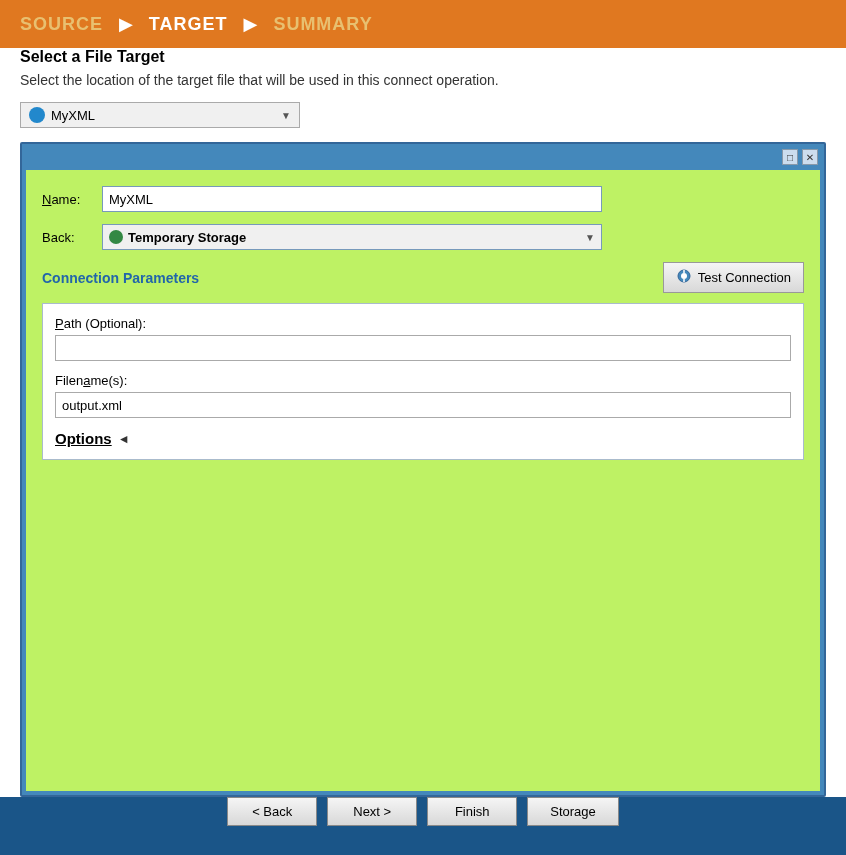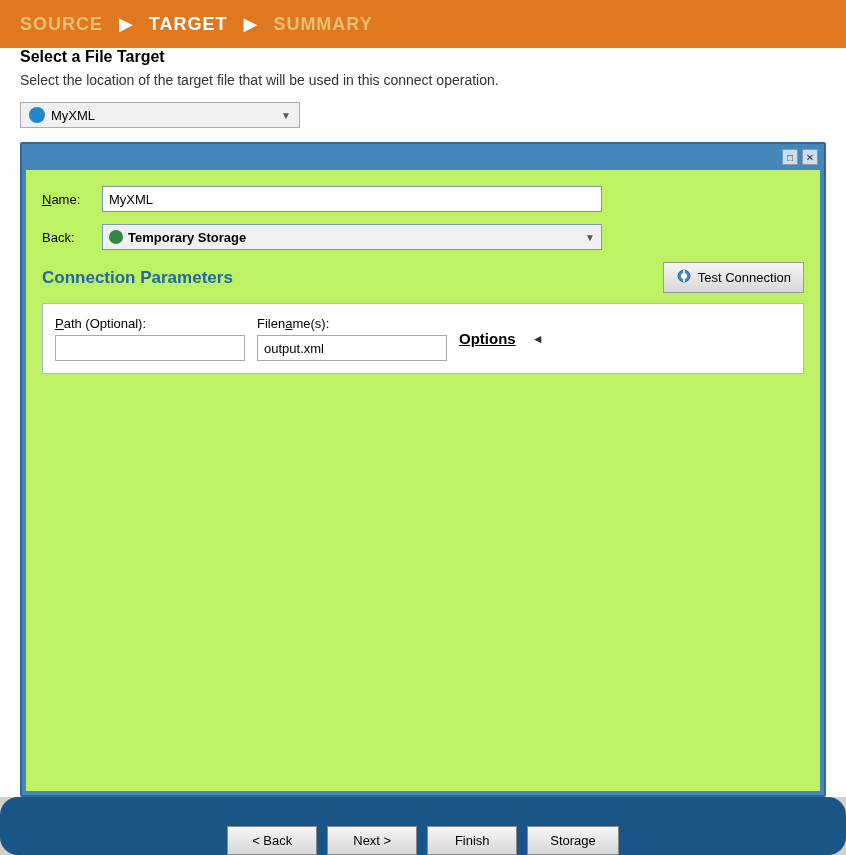--- a/index.html
+++ b/index.html
@@ -200,30 +200,30 @@
     }
 
     
     .conn-params-section {
       display: flex;
       flex-direction: column;
       gap: 10px;
     }
     .conn-params-title {
       color: #2266aa;
-      font-size: 17px;
+      font-size: 14px;
       font-weight: bold;
     }
 
     .params-box {
       border: 1px solid #aabbcc;
       background: #ffffff;
       padding: 12px;
       display: flex;
-      flex-direction: row;
+      flex-direction: column;
       gap: 12px;
     }
 
     .param-field {
       display: flex;
       flex-direction: column;
       gap: 4px;
     }
     .param-label {
       font-size: 13px;
@@ -237,43 +237,42 @@
       height: 26px;
       border: 1px solid #aaaaaa;
       padding: 2px 6px;
       font-size: 13px;
       background: #ffffff;
     }
 
     .options-row {
       display: flex;
       align-items: center;
-      gap: 16px;
+      gap: 6px;
       cursor: pointer;
     }
     .options-label {
       font-size: 15px;
       font-weight: bold;
       color: #000;
       text-decoration: underline;
     }
     .options-arrow {
       font-size: 12px;
       color: #333;
     }
 
     
     .bottom-bar {
       background: #1a5588;
       height: 58px;
       display: flex;
-      align-items: flex-end;
+      align-items: flex-start;
       justify-content: center;
       gap: 10px;
-      border-radius: 18px;
     }
     .bottom-btn {
       background: linear-gradient(to bottom, #f5f5f5, #d8d8d8);
       border: 1px solid #888888;
       padding: 6px 22px;
       font-size: 13px;
       cursor: pointer;
       min-width: 90px;
       text-align: center;
     }

